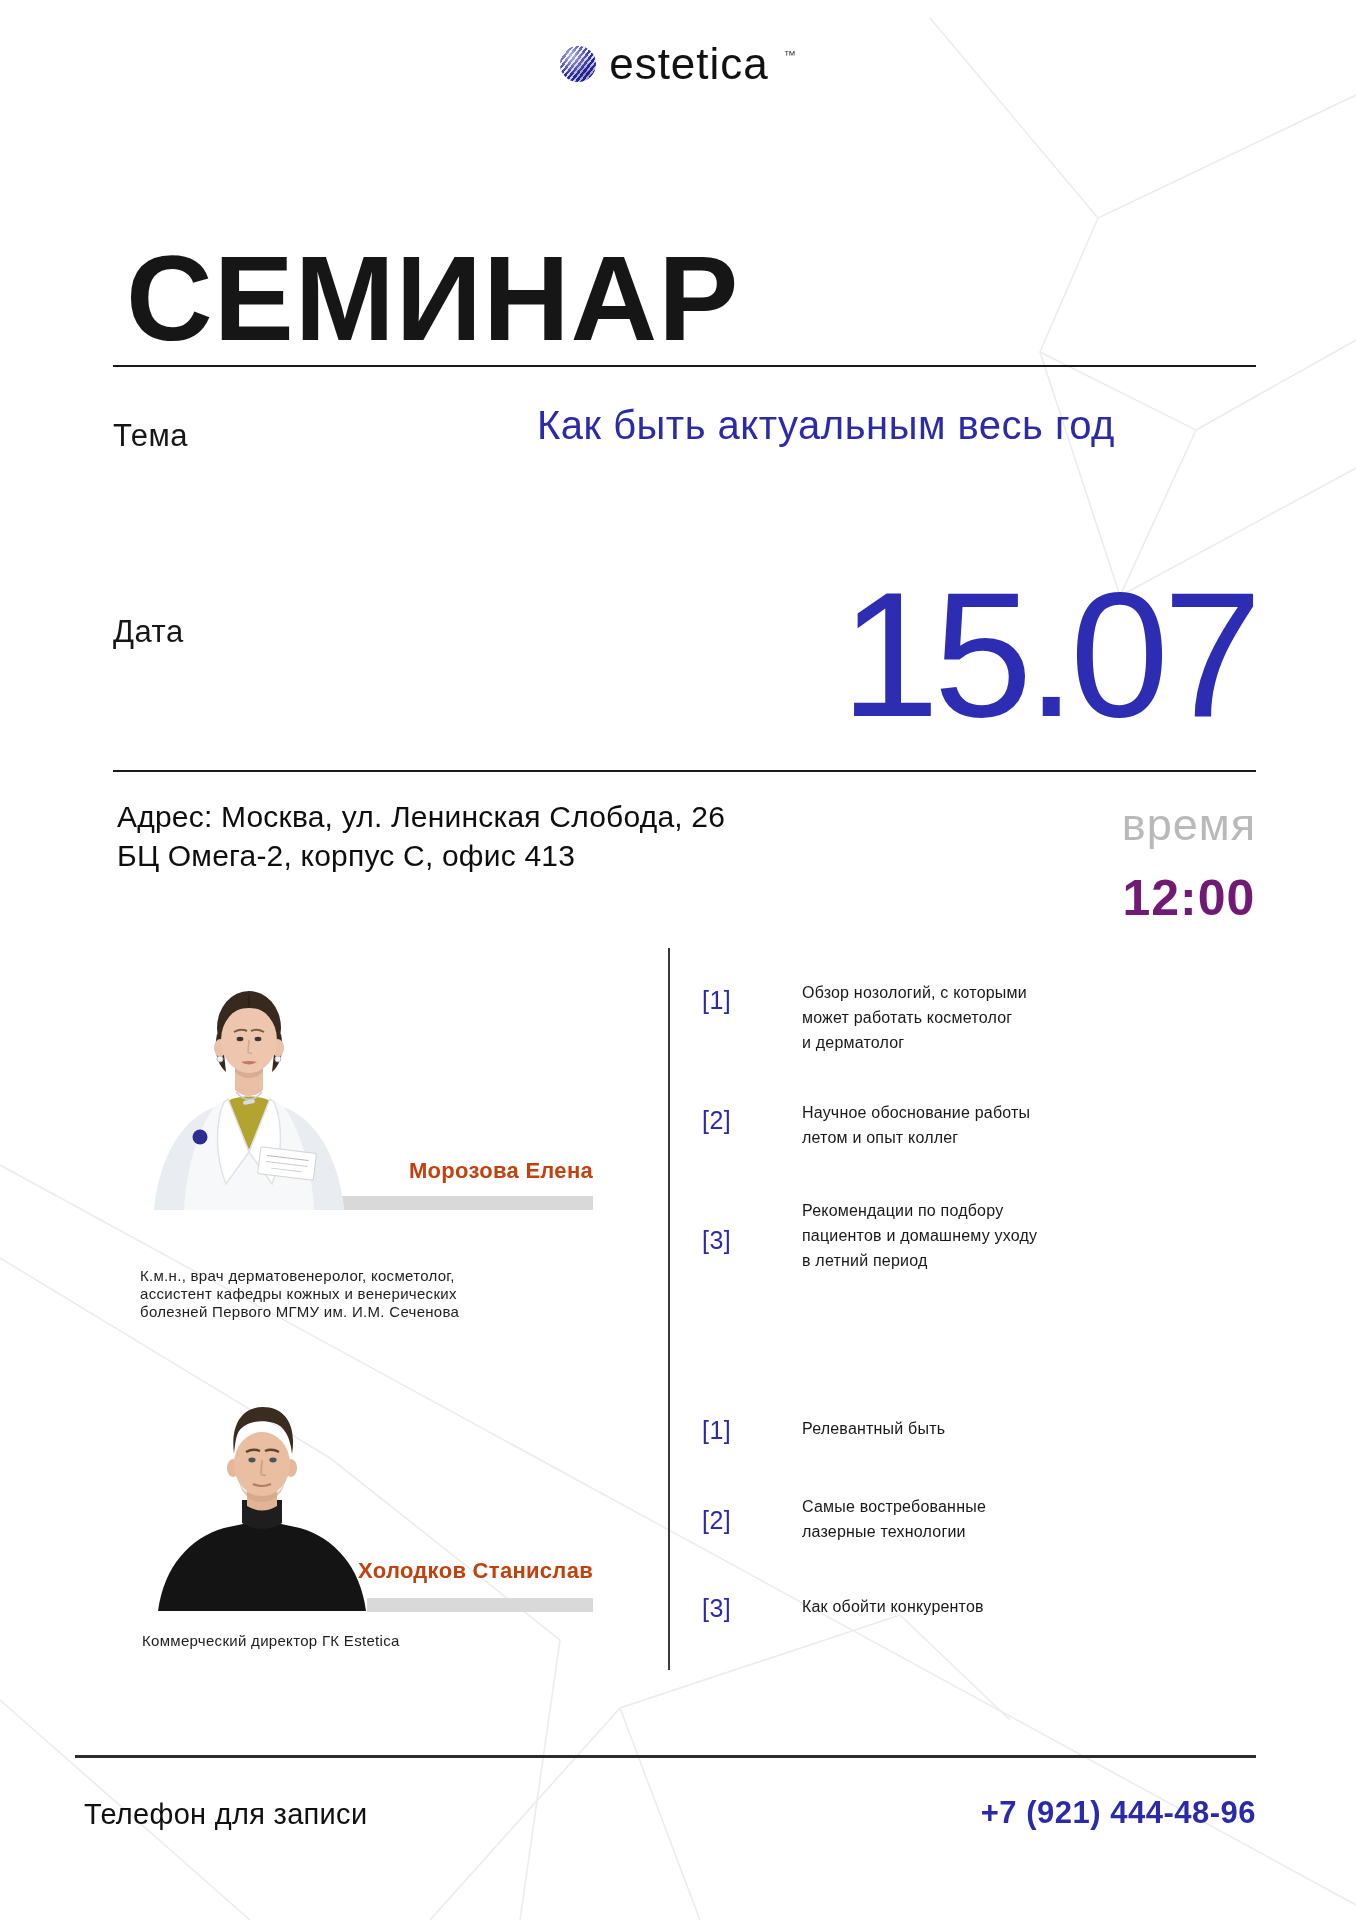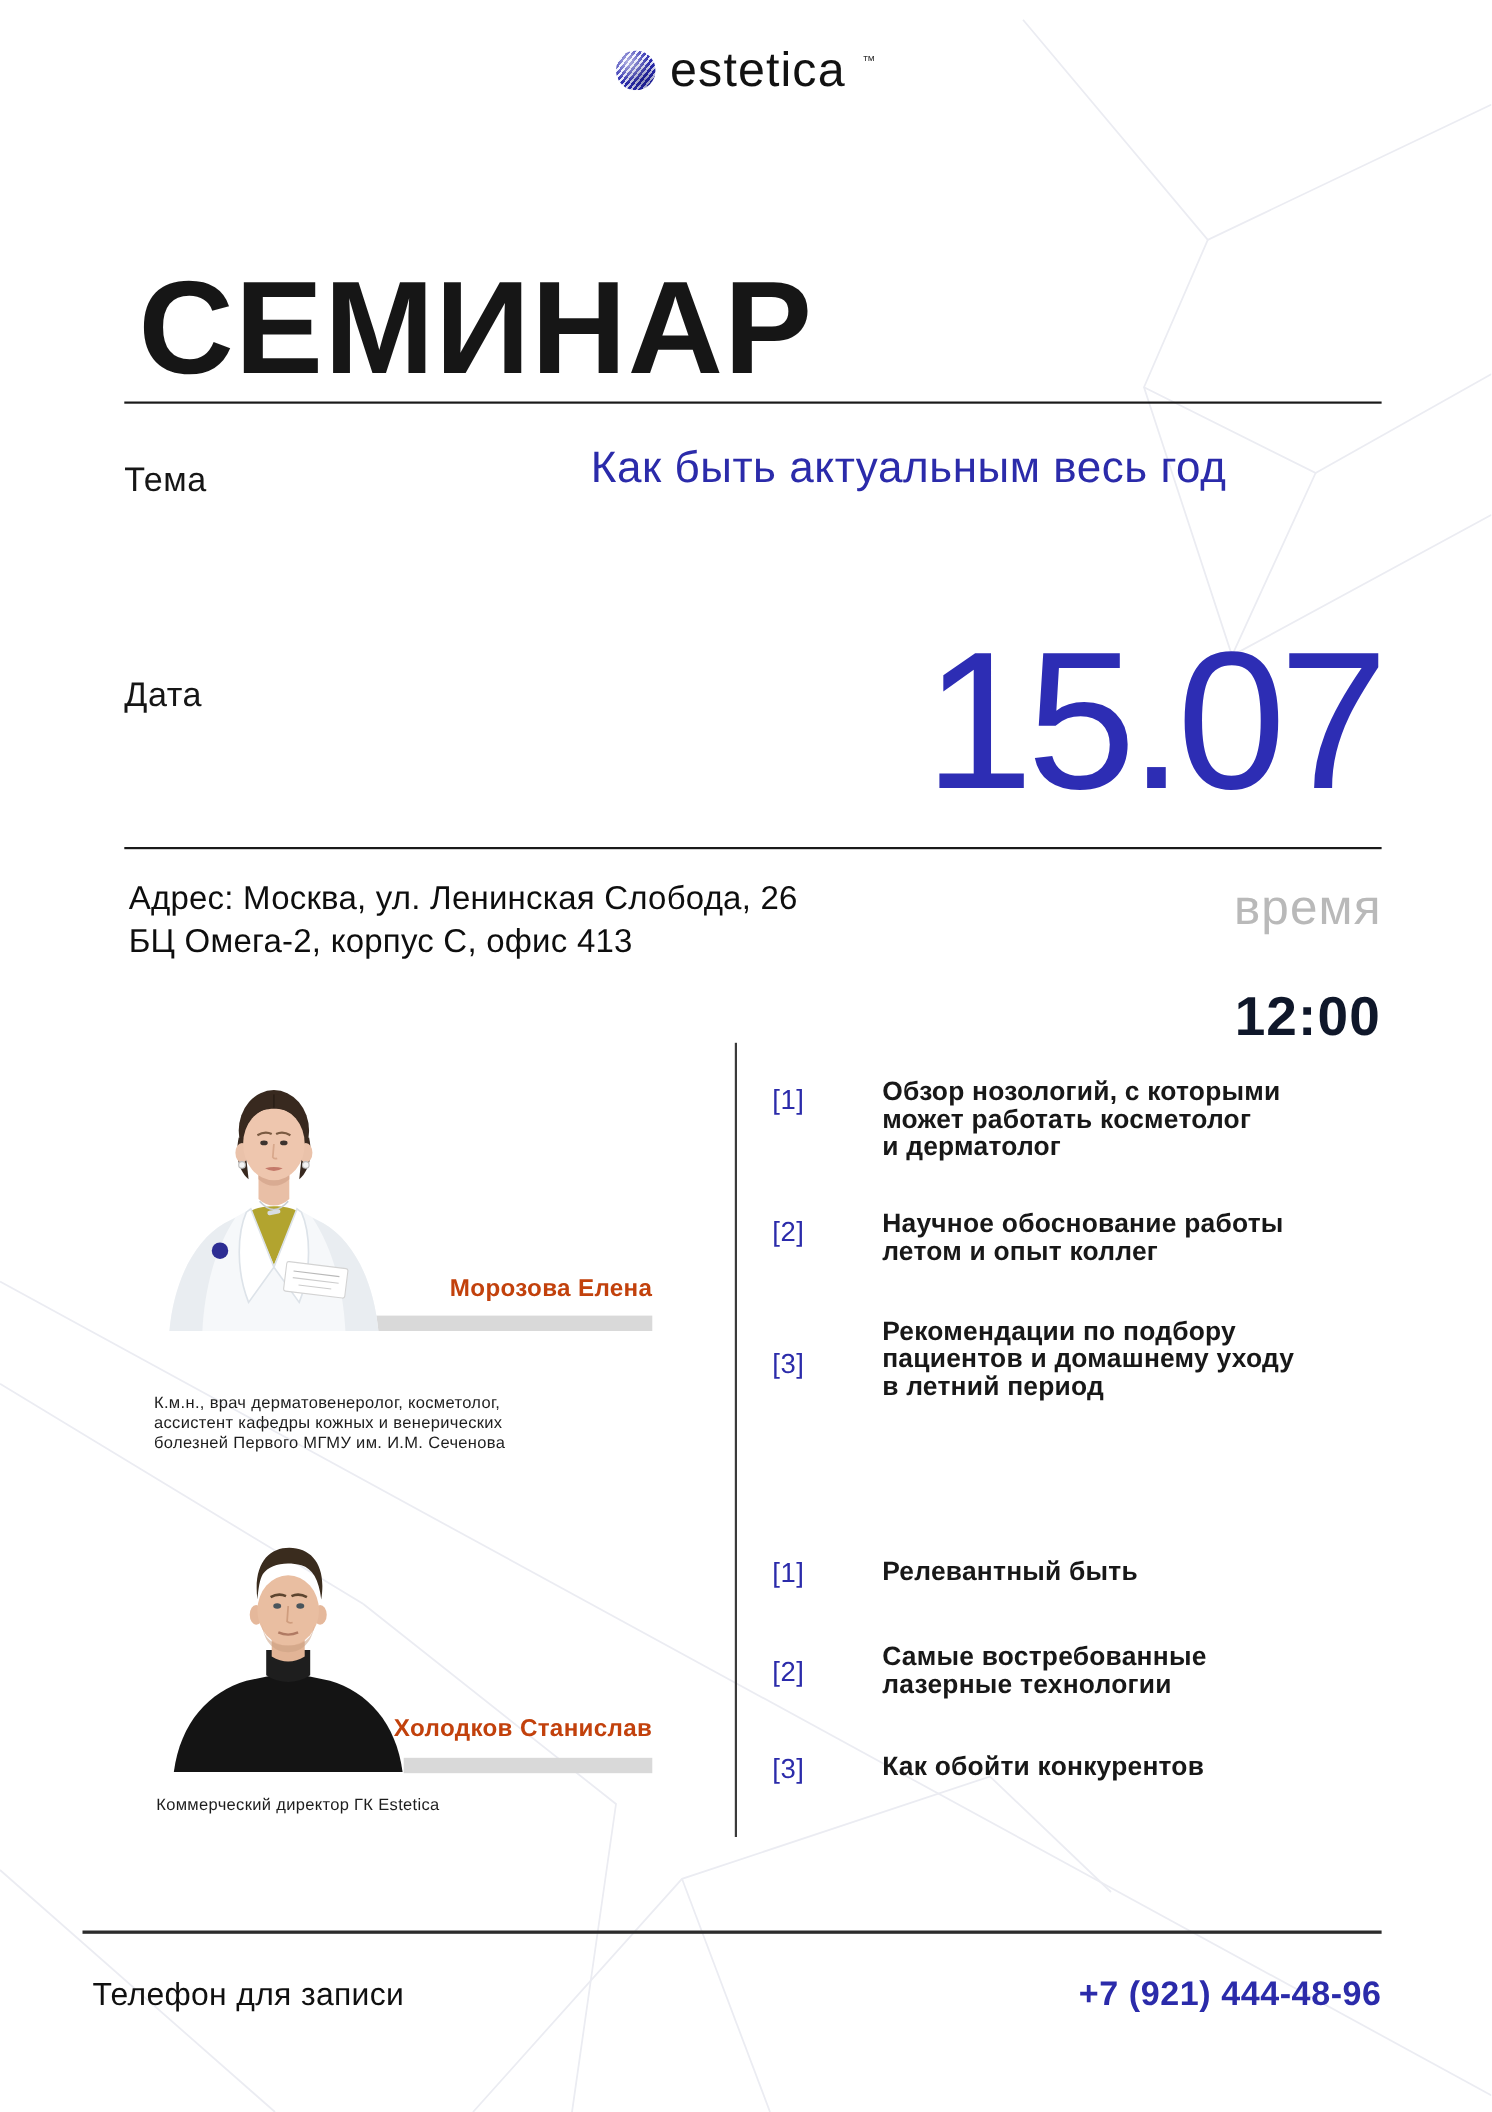--- a/index.html
+++ b/index.html
@@ -24,37 +24,37 @@
   .rule1{left:113px;top:365px;width:1143px;}
   .rule2{left:113px;top:770px;width:1143px;}
   .label{font-size:31px;color:#161616;letter-spacing:.5px;}
   .theme-label{left:113px;top:418px;}
   .theme-text{left:537px;top:401px;font-size:40px;line-height:48px;font-weight:500;color:#2b2baa;letter-spacing:.5px;}
   .date-label{left:113px;top:614px;}
   .date-value{right:100px;top:566px;font-size:178px;line-height:1;letter-spacing:-6px;color:#2d2db4;font-weight:400;text-align:right;}
   .address{left:117px;top:797px;font-size:30px;line-height:39px;color:#0e0e0e;white-space:pre-line;letter-spacing:.2px;}
   .time-row{right:100px;top:799px;display:flex;align-items:center;gap:18px;flex-direction:column;}
   .time-label{font-size:45px;color:#b9b9b9;letter-spacing:1px;}
-  .time-value{font-size:50px;color:#0f172a;font-weight:600;letter-spacing:1px;margin-top:26px;}
+  .time-value{font-size:50px;color:#701a75;font-weight:600;letter-spacing:1px;}
   
   .divider{left:668px;top:948px;width:2px;height:722px;background:#3a3a3a;}
   .band{background:#d9d9d9;height:14px;}
   .band1{left:337px;top:1196px;width:256px;}
   .band2{left:367px;top:1598px;width:226px;}
   .speaker-name{right:763px;font-size:22px;font-weight:600;color:#c2410c;letter-spacing:.3px;white-space:nowrap;}
   .name1{top:1158px;}
   .name2{top:1558px;}
   .bio{font-size:15px;line-height:18px;color:#1d1d1d;white-space:pre-line;letter-spacing:.3px;}
   .bio1{left:140px;top:1243px;margin-top:24px;}
   .bio2{left:142px;top:1632px;}
   .photo{line-height:0;}
   .photo1{left:140px;top:974px;width:218px;height:236px;}
   .photo2{left:150px;top:1396px;width:225px;height:216px;}
   .tnum{font-size:25px;color:#2b2baa;letter-spacing:.5px;}
-  .ttext{font-size:24px;line-height:25px;color:#181818;white-space:pre-line;letter-spacing:.2px;font-weight:bold;}
+  .ttext{font-size:16px;line-height:25px;color:#181818;white-space:pre-line;letter-spacing:.2px;}
   .s1t1n{left:702px;top:986px;}  .s1t1t{left:802px;top:980px;}
   .s1t2n{left:702px;top:1106px;} .s1t2t{left:802px;top:1100px;}
   .s1t3n{left:702px;top:1226px;} .s1t3t{left:802px;top:1198px;}
   .s2t1n{left:702px;top:1416px;} .s2t1t{left:802px;top:1416px;}
   .s2t2n{left:702px;top:1506px;} .s2t2t{left:802px;top:1494px;}
   .s2t3n{left:702px;top:1594px;} .s2t3t{left:802px;top:1594px;}
   
   .footer-rule{left:75px;top:1755px;width:1181px;height:3px;background:#2c2c2c;}
   .footer-label{left:84px;top:1798px;font-size:29px;color:#101010;letter-spacing:.3px;}
   .footer-phone{right:100px;top:1795px;font-size:31px;font-weight:600;color:#2b2baa;letter-spacing:.5px;text-decoration:none;}

